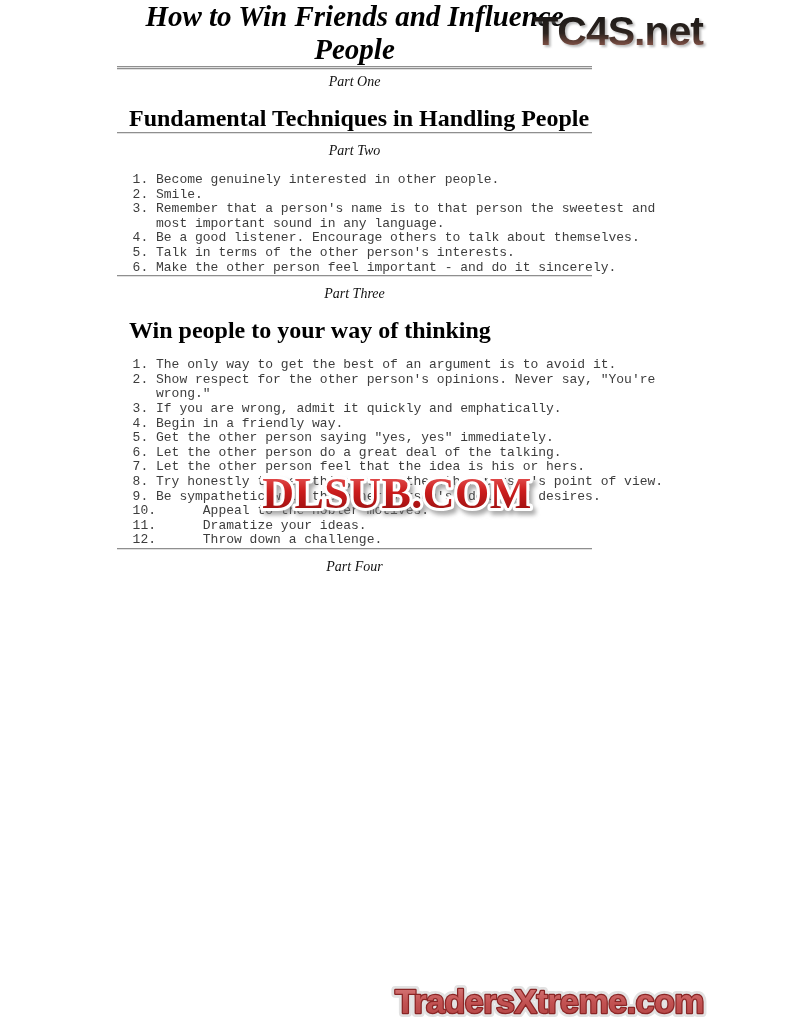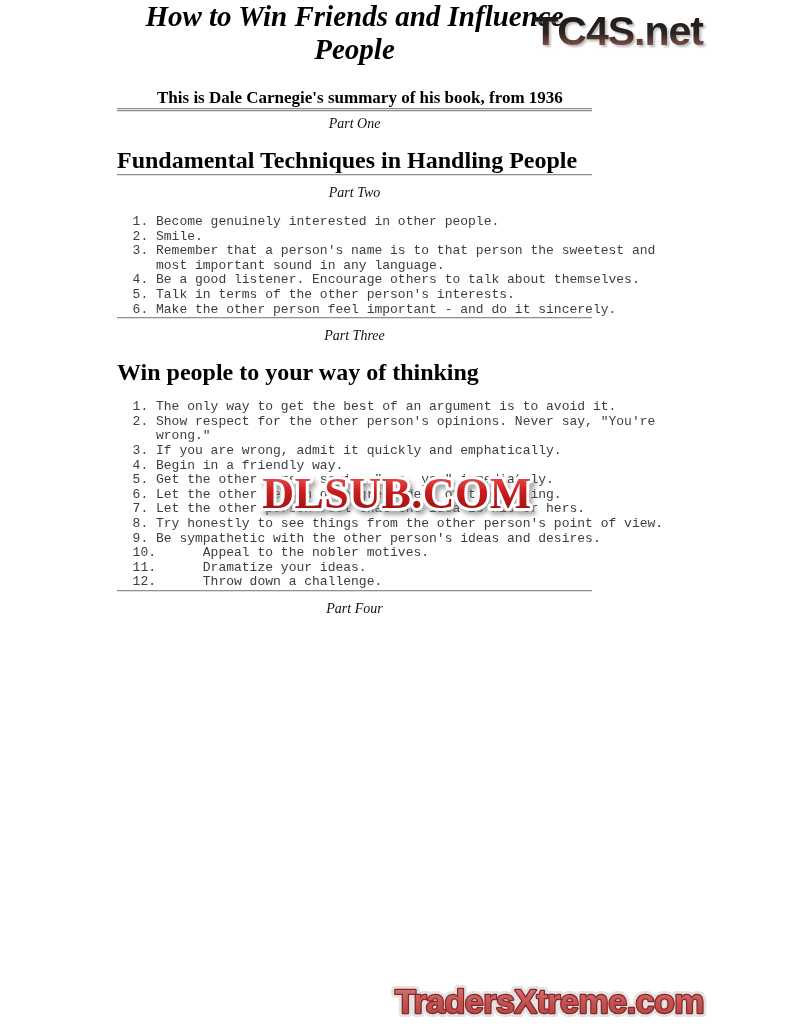--- a/index.html
+++ b/index.html
@@ -45,21 +45,21 @@
   .part-label {
     margin: 8px 0 0 0;
     font-style: italic;
     font-size: 14px;
     line-height: 17px;
     text-align: center;
     color: #111;
   }
   .part-label.first { margin-top: 3px; }
   .section-heading {
-    margin: 14px 0 0 0;
+    margin: 14px 0 0 12px;
     font-weight: bold;
     font-size: 24px;
     line-height: 28px;
     color: #000;
   }
   pre.item-list {
     margin: 14px 0 0 0;
     font-family: "Liberation Mono", "DejaVu Sans Mono", monospace;
     font-size: 13px;
     line-height: 14.6px;
@@ -91,21 +91,20 @@
         </linearGradient>
       </defs>
       <text x="198" y="40" text-anchor="end" style="font-family:'Liberation Sans',sans-serif;font-weight:bold;font-size:41px;letter-spacing:-1px;" fill="url(#gradTop)">TC4S.net</text>
     </svg>
   </div>
 
   <div class="content">
 
     <h1 class="doc-title">How to Win Friends and Influence People</h1>
 
-    <p class="doc-subtitle">This is Dale Carnegie's summary of his book, from 1936</p>
 
     <hr class="rule hr-a">
     <hr class="rule hr-b">
 
     <p class="part-label first">Part One</p>
     <h2 class="section-heading">Fundamental Techniques in Handling People</h2>
 
     <hr class="rule hr-c">
 
     <p class="part-label">Part Two</p>

